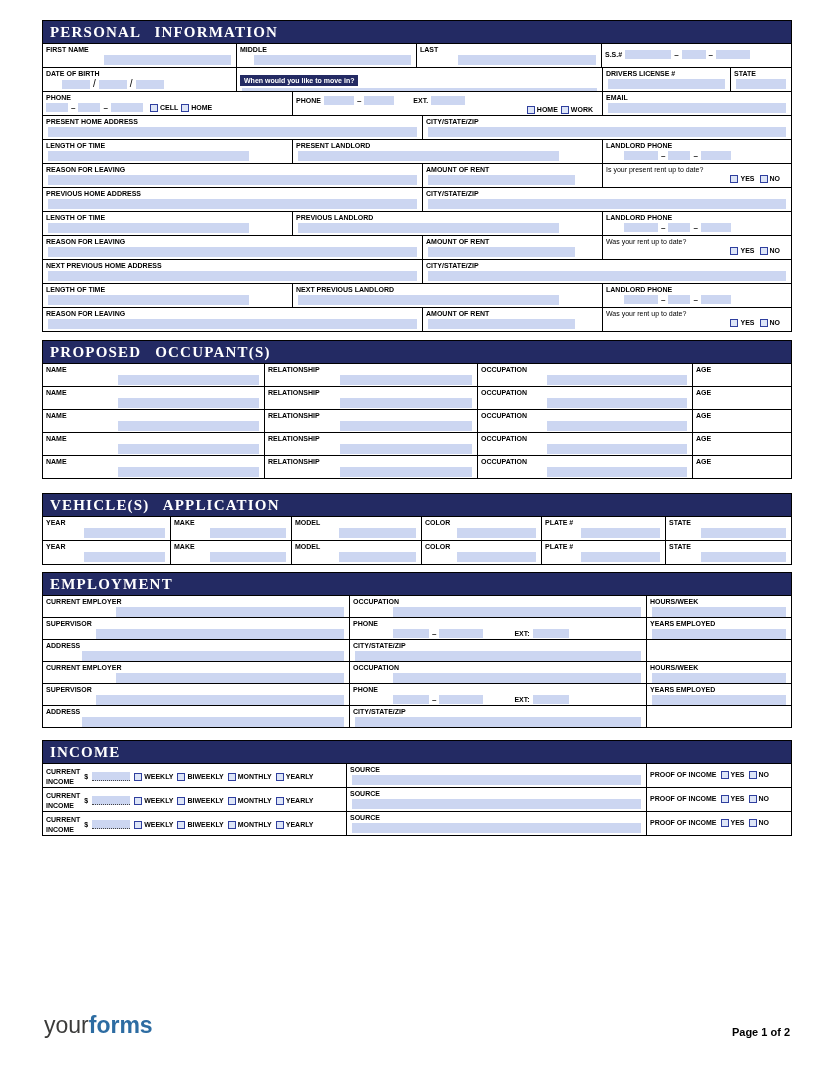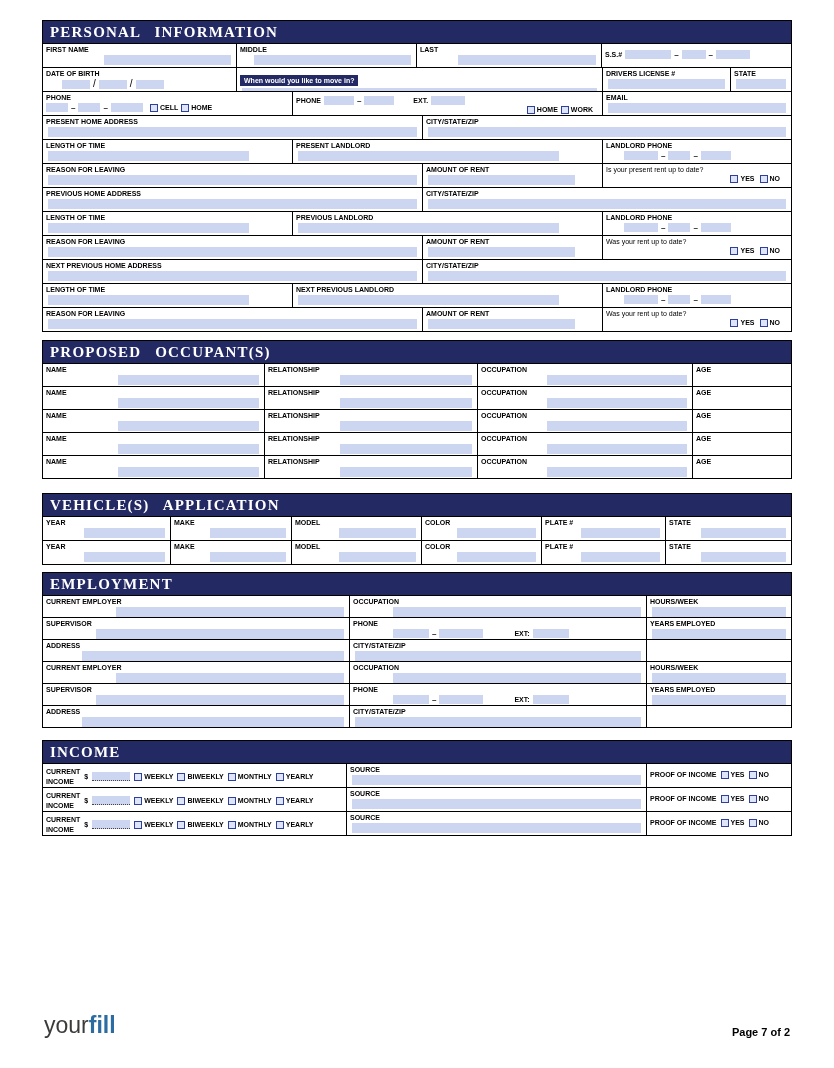--- a/index.html
+++ b/index.html
@@ -704,16 +704,16 @@
               <span class="cb"></span>
               <span class="cbl">NO</span>
             </span>
           </div>
         </div>
       </div>
     </div>
 
   </div>
 
-  <div class="footer-logo"><span class="logo-free">your</span><span class="logo-forms">fill</span></div>
-  <div class="page-num">Page 7 of 2</div>
+  <div class="footer-logo"><span class="logo-free">your</span><span class="logo-forms">forms</span></div>
+  <div class="page-num">Page 1 of 2</div>
 
 </div>
 
 </body></html>

